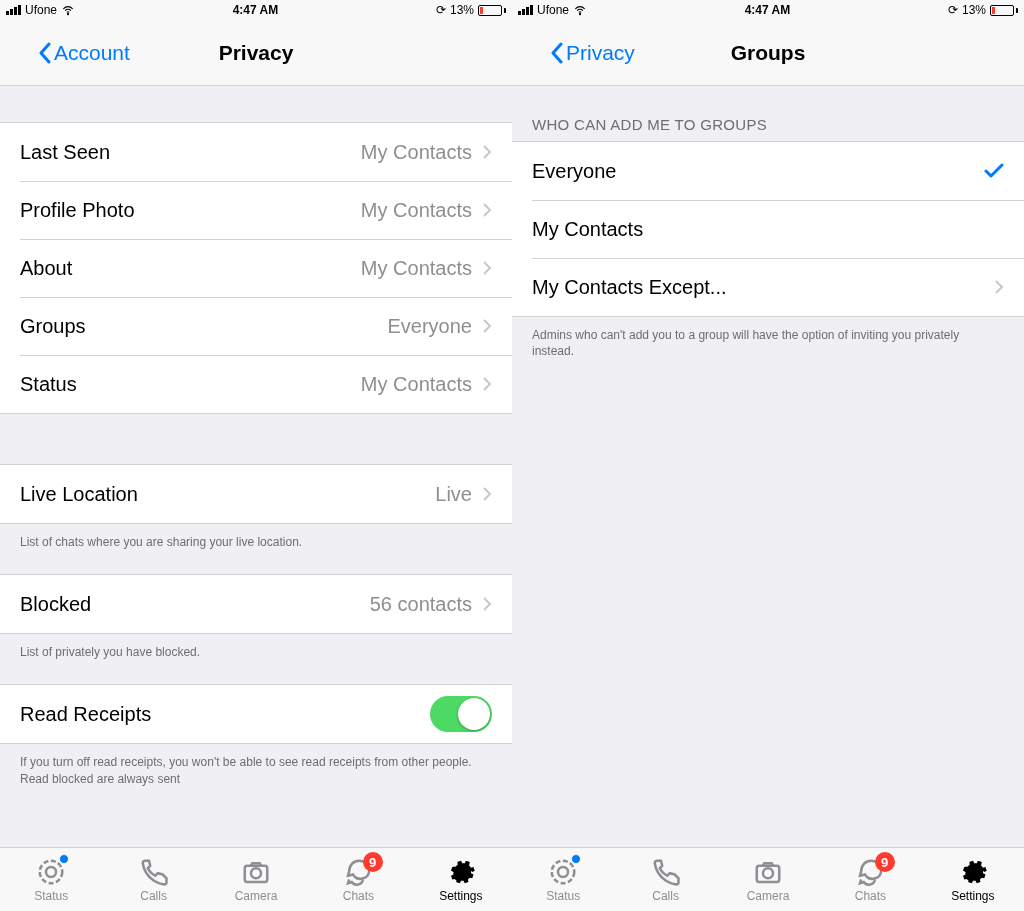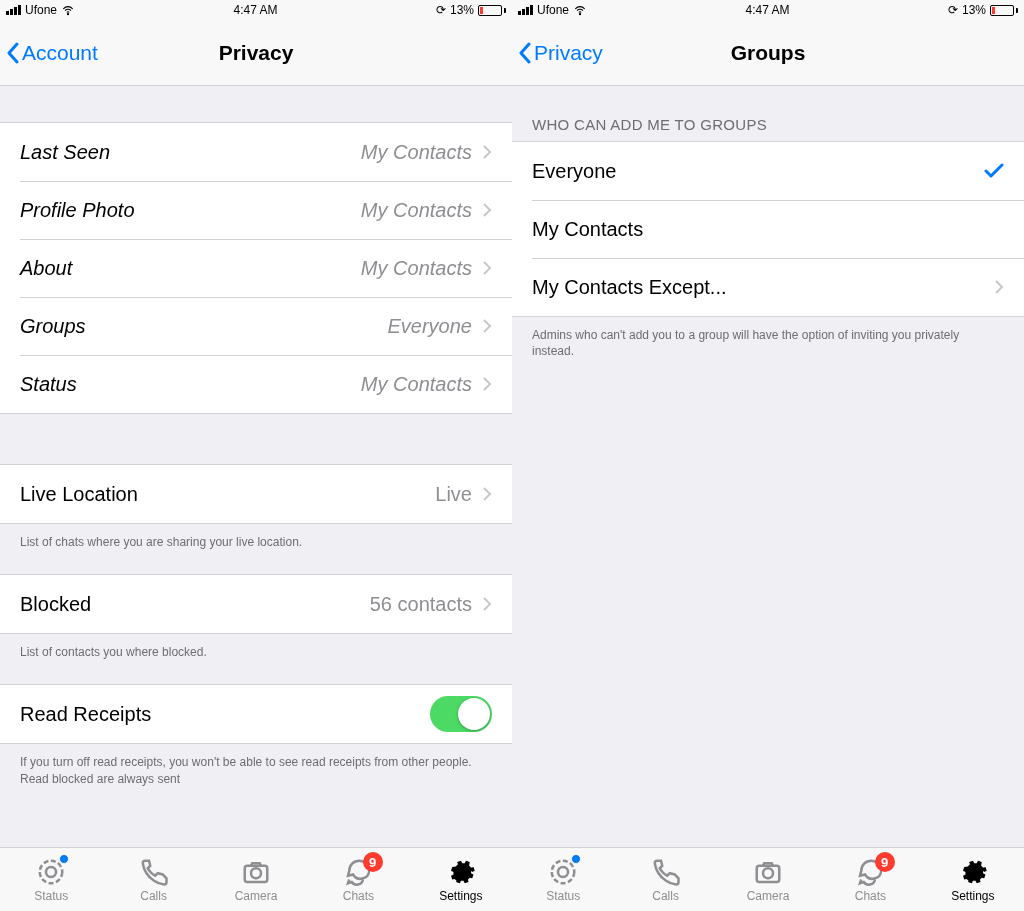--- a/index.html
+++ b/index.html
@@ -2,41 +2,41 @@
 <html><head>
 <meta charset="utf-8">
 <style>
   * { box-sizing: border-box; margin: 0; padding: 0; }
   html, body { width: 1024px; height: 911px; font-family: -apple-system, "Helvetica Neue", Arial, sans-serif; background: #efeff4; overflow: hidden; }
   .screens { display: flex; width: 1024px; height: 911px; }
   .screen { width: 512px; height: 911px; background: #efeff4; display: flex; flex-direction: column; position: relative; }
   
   .status-bar { height: 20px; width: 100%; background: #f8f8f8; display: flex; align-items: center; justify-content: space-between; padding: 0 6px; font-size: 12px; color: #000; }
   .status-left, .status-right { display: flex; align-items: center; gap: 4px; }
-  .status-center { font-weight: 400; }
+  .status-center { font-weight: 700; }
   .signal { display: flex; align-items: flex-end; gap: 1px; }
   .signal span { width: 3px; background: #000; display: inline-block; }
   .signal span:nth-child(1){height:4px} .signal span:nth-child(2){height:6px}
   .signal span:nth-child(3){height:8px} .signal span:nth-child(4){height:10px}
   .wifi { width: 14px; height: 14px; }
   .battery { display: flex; align-items: center; gap: 2px; }
   .battery-body { width: 24px; height: 11px; border: 1px solid #000; border-radius: 2px; position: relative; }
   .battery-fill { position: absolute; left: 1px; top: 1px; bottom: 1px; width: 13%; background: #ff3b30; }
   .battery-tip { width: 2px; height: 5px; background: #000; border-radius: 0 1px 1px 0; }
   .lock-rot { font-size: 12px; }
   
   .nav-bar { height: 66px; background: #f8f8f8; border-bottom: 1px solid #d1d1d6; display: flex; align-items: center; position: relative; }
-  .nav-back { display: flex; align-items: center; color: #007aff; font-size: 21px; padding-left: 6px; gap: 2px; }
+  .nav-back { display: flex; align-items: center; color: #007aff; font-size: 21px; padding-left: 6px; gap: 2px; margin-left: 32px; }
   .nav-back svg { width: 14px; height: 22px; }
   .nav-title { position: absolute; left: 0; right: 0; text-align: center; font-size: 21px; font-weight: 700; color: #000; pointer-events: none; }
   
   .content { flex: 1; overflow: hidden; }
   .section-header { font-size: 15px; color: #6d6d72; padding: 30px 20px 8px 20px; letter-spacing: 0.3px; }
   .group { background: #fff; border-top: 1px solid #d1d1d6; border-bottom: 1px solid #d1d1d6; }
-  .group.first { margin-top: 36px; font-style: italic; }
+  .group.first { margin-top: 36px; }
   .row { display: flex; align-items: center; min-height: 58px; padding: 0 20px; position: relative; }
   .row + .row::before { content: ""; position: absolute; top: 0; left: 20px; right: 0; height: 1px; background: #d1d1d6; }
   .row-label { font-size: 20px; color: #000; flex: 0 0 auto; }
   .row-spacer { flex: 1; }
   .row-value { font-size: 20px; color: #8e8e93; margin-right: 10px; }
   .chevron { color: #c7c7cc; }
   .footer-text { font-size: 12px; color: #6d6d72; padding: 10px 20px 24px 20px; line-height: 1.35; }
   .check { color: #007aff; }
   .switch { width: 62px; height: 36px; border-radius: 18px; background: #4cd964; position: relative; }
   .switch .knob { position: absolute; right: 2px; top: 2px; width: 32px; height: 32px; background: #fff; border-radius: 50%; box-shadow: 0 1px 3px rgba(0,0,0,.3); }
@@ -154,21 +154,21 @@
       <div class="group">
         <div class="row">
           <span class="row-label">Blocked</span>
           <span class="row-spacer"></span>
           <span class="row-value">56 contacts</span>
           <svg class="chevron" width="10" height="16" viewBox="0 0 10 16" fill="none" stroke="#c7c7cc" stroke-width="2">
               <polyline points="2,2 8,8 2,14"></polyline>
             </svg>
         </div>
       </div>
-      <div class="footer-text">List of contacts you where blocked.</div>
+      <div class="footer-text">List of privately you have blocked.</div>
 
       <div class="group">
         <div class="row">
           <span class="row-label">Read Receipts</span>
           <span class="row-spacer"></span>
           <div class="switch">
               <div class="knob"></div>
             </div>
         </div>
       </div>

